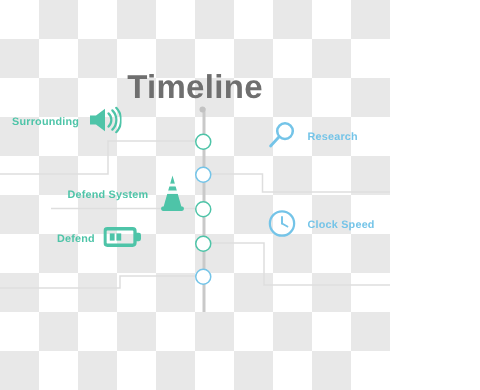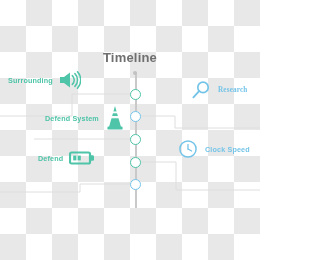--- a/index.html
+++ b/index.html
@@ -28,21 +28,21 @@
     overflow: hidden;
   }
 
   
   #title {
     position: absolute;
     left: 0;
     top: 48px;
     width: 260px;
     text-align: center;
-    font-size: 13px;
+    font-size: 22px;
     font-weight: bold;
     color: #6f6f6f;
     letter-spacing: 0.2px;
     line-height: 20px;
   }
 
   
   #wires {
     position: absolute;
     left: 0;
@@ -101,23 +101,23 @@
   .right .item-label { color: #74c4e8; margin-left: 7px; }
 
   .icon {
     display: inline-flex;
     align-items: center;
     justify-content: center;
   }
 
   
   #item-surrounding { left: 8px;   top: 71px; }
-  #item-defend      { left: 45px;  top: 105px; }
+  #item-defend      { left: 45px;  top: 116px; }
   #item-power       { left: 38px;  top: 150px; }
-  #item-research    { left: 191px; top: 80px; font-family: Liberation Serif, serif; }
+  #item-research    { left: 178px; top: 80px; }
   #item-clock       { left: 178px; top: 139px; text-align: right; }
 </style>
 </head>
 <body>
 
 <div id="canvas">
 
   <svg id="wires" viewBox="0 0 260 260">
     <g fill="none" stroke="#dedede" stroke-width="1">
 

